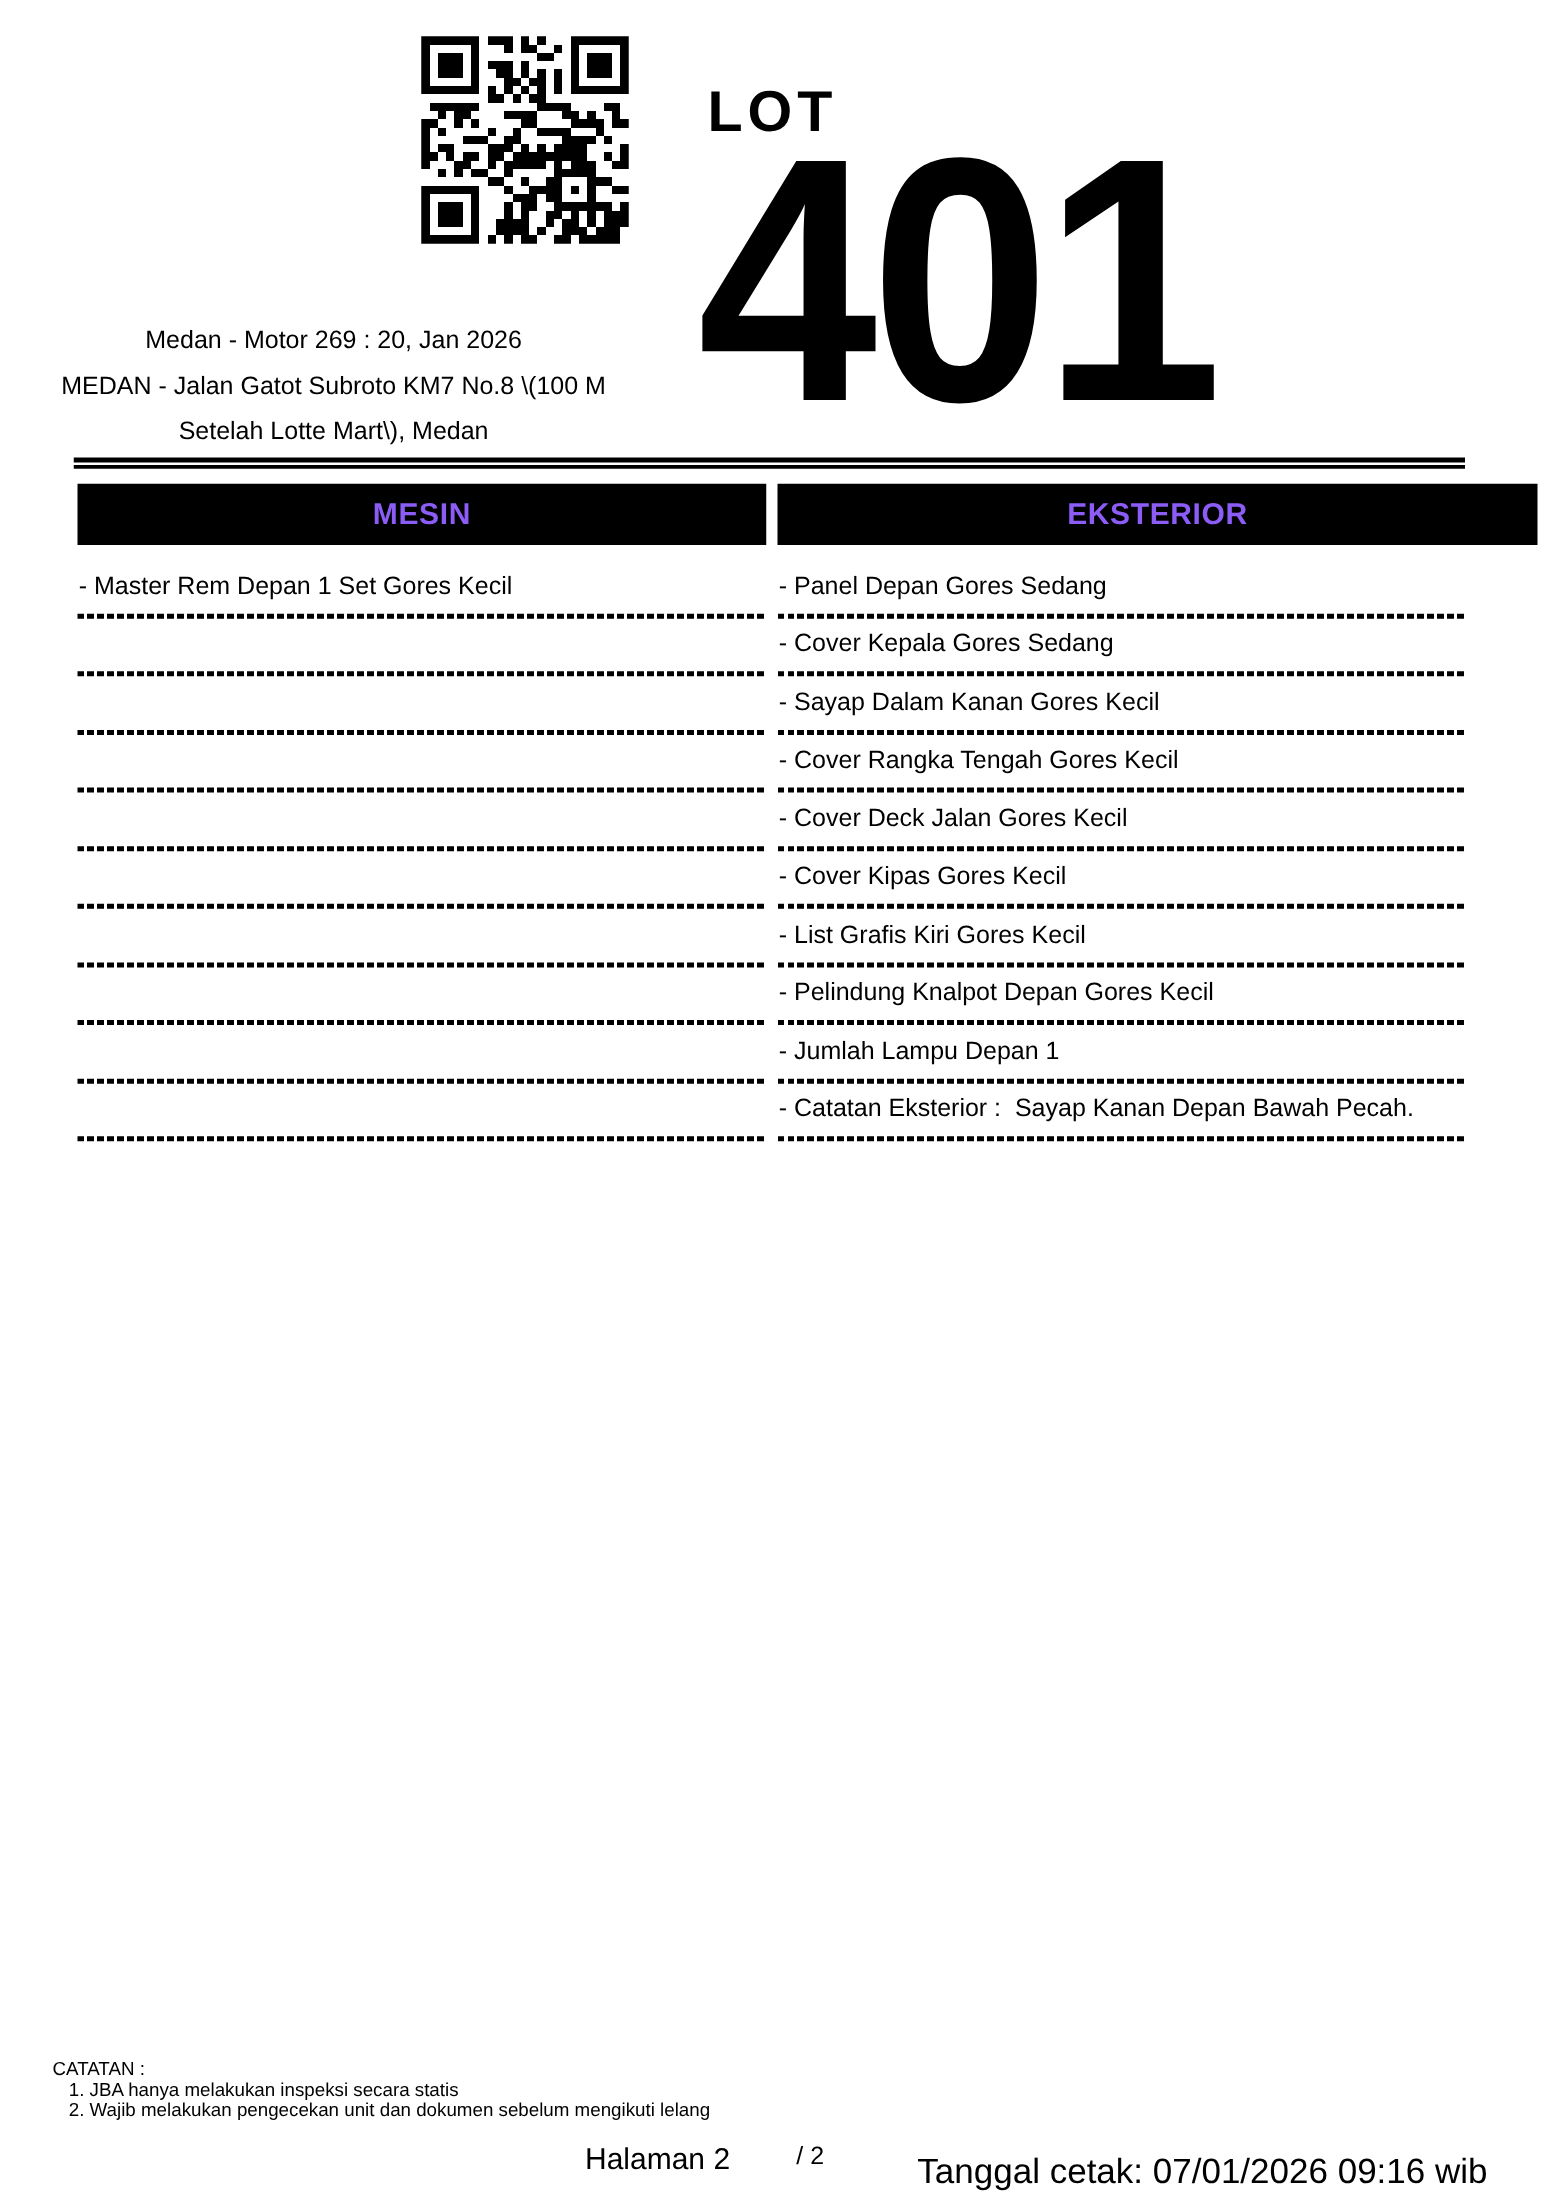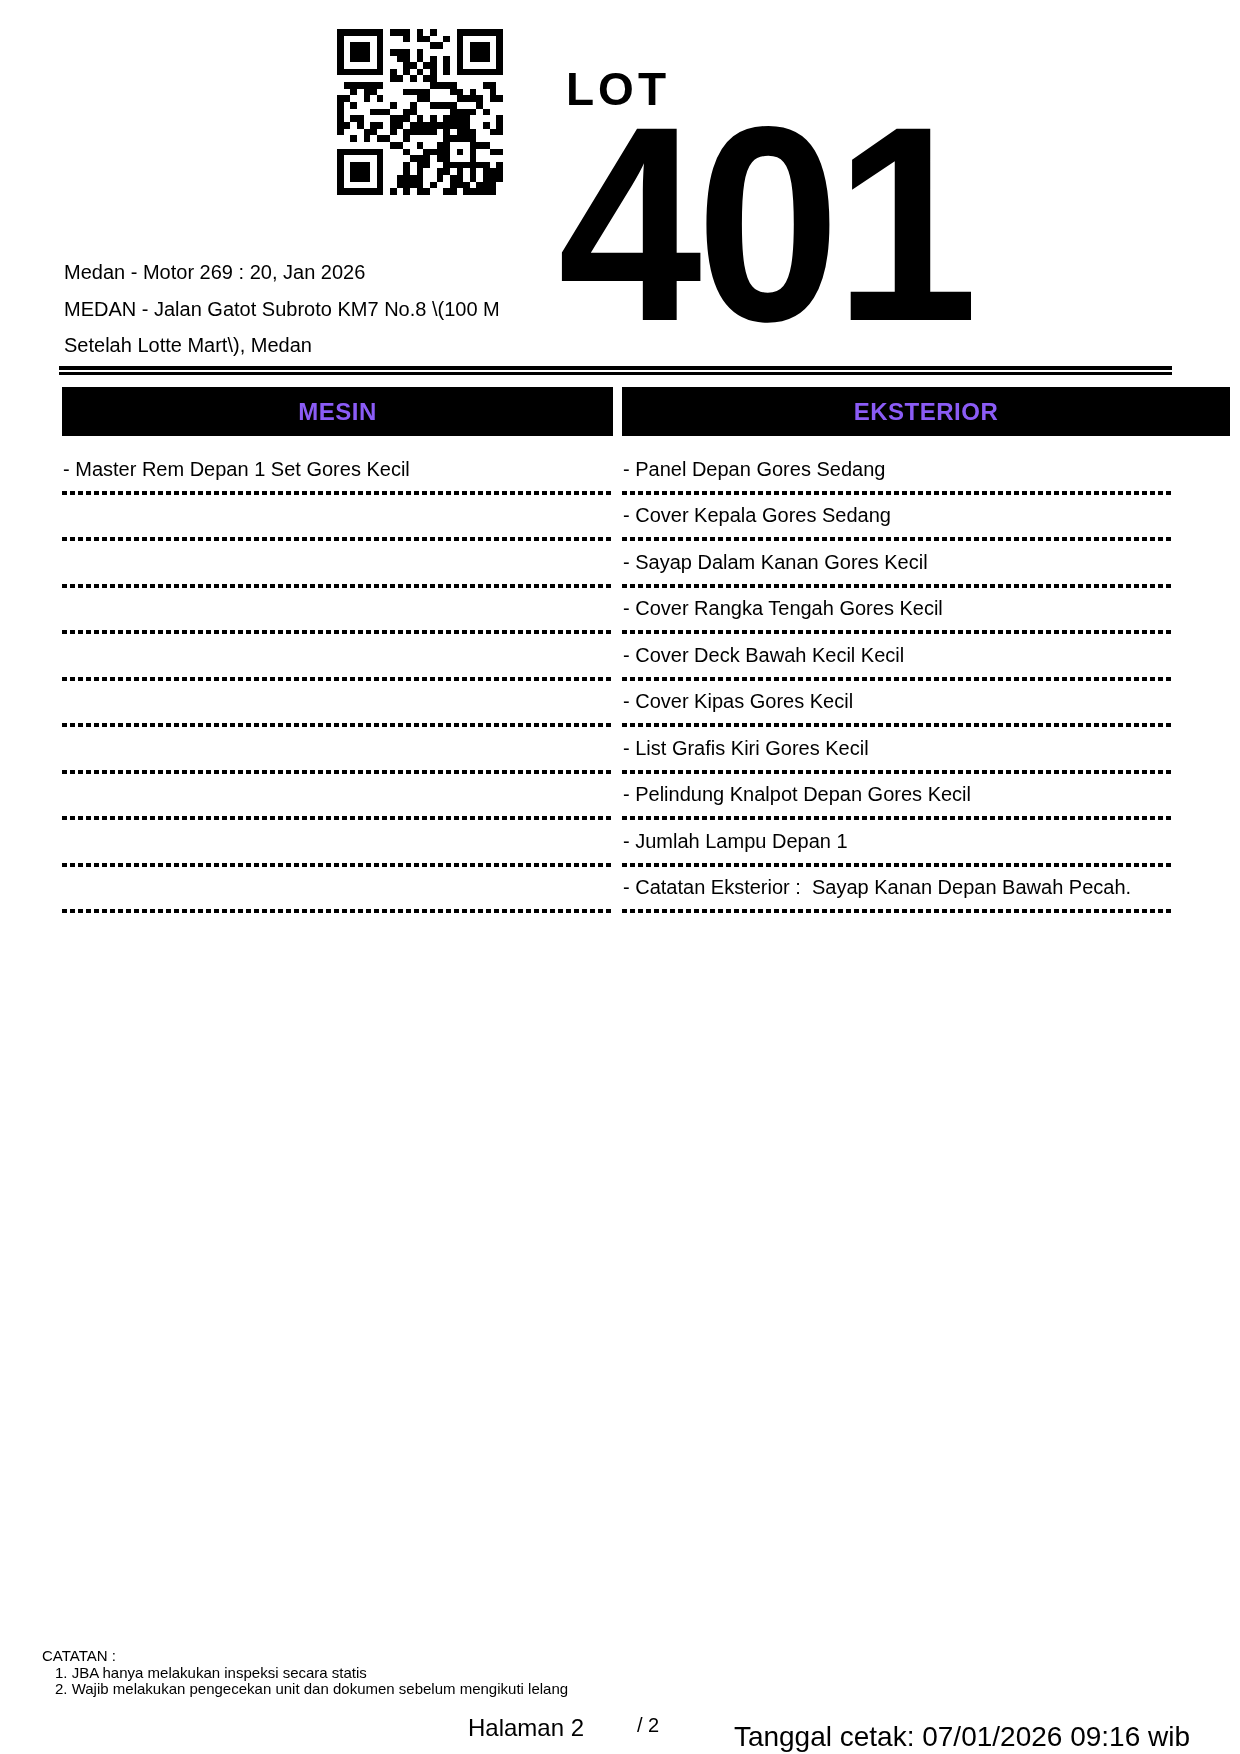--- a/index.html
+++ b/index.html
@@ -18,21 +18,21 @@
     position:absolute;left:566px;top:66px;
     font-size:46px;font-weight:bold;line-height:1;letter-spacing:4px;
   }
   .lot-number{
     position:absolute;left:558px;top:85px;
     font-size:278px;font-weight:bold;line-height:1;letter-spacing:-6px;
     transform:scaleX(0.93);transform-origin:left top;
     white-space:nowrap;
   }
   
-  .address{position:absolute;left:64px;top:254px;font-size:20px;line-height:36.5px;}
+  .address{position:absolute;left:49px;top:254px;font-size:20px;line-height:36.5px;text-align:center;}
   
   .double-rule{
     position:absolute;left:59px;top:366px;width:1113px;height:2px;
     border-top:4px solid #000;border-bottom:3px solid #000;
   }
   
   .col-header{
     position:absolute;top:387px;height:49px;background:#000;color:#8b5cf6;
     display:flex;align-items:center;justify-content:center;
     font-size:24px;font-weight:bold;letter-spacing:0.5px;
@@ -413,21 +413,21 @@
       <div class="row"><span class="txt"></span></div>
       <div class="row"><span class="txt"></span></div>
       <div class="row"><span class="txt"></span></div>
       <div class="row"><span class="txt"></span></div>
     </div>
   <div class="col right" id="col-1">
       <div class="row"><span class="txt">- Panel Depan Gores Sedang</span></div>
       <div class="row"><span class="txt">- Cover Kepala Gores Sedang</span></div>
       <div class="row"><span class="txt">- Sayap Dalam Kanan Gores Kecil</span></div>
       <div class="row"><span class="txt">- Cover Rangka Tengah Gores Kecil</span></div>
-      <div class="row"><span class="txt">- Cover Deck Bawah Kecil Kecil</span></div>
+      <div class="row"><span class="txt">- Cover Deck Jalan Gores Kecil</span></div>
       <div class="row"><span class="txt">- Cover Kipas Gores Kecil</span></div>
       <div class="row"><span class="txt">- List Grafis Kiri Gores Kecil</span></div>
       <div class="row"><span class="txt">- Pelindung Knalpot Depan Gores Kecil</span></div>
       <div class="row"><span class="txt">- Jumlah Lampu Depan 1</span></div>
       <div class="row"><span class="txt">- Catatan Eksterior :  Sayap Kanan Depan Bawah Pecah.</span></div>
     </div>
 
   <div class="notes">
     <div>CATATAN :</div>
     <div class="note-items">

